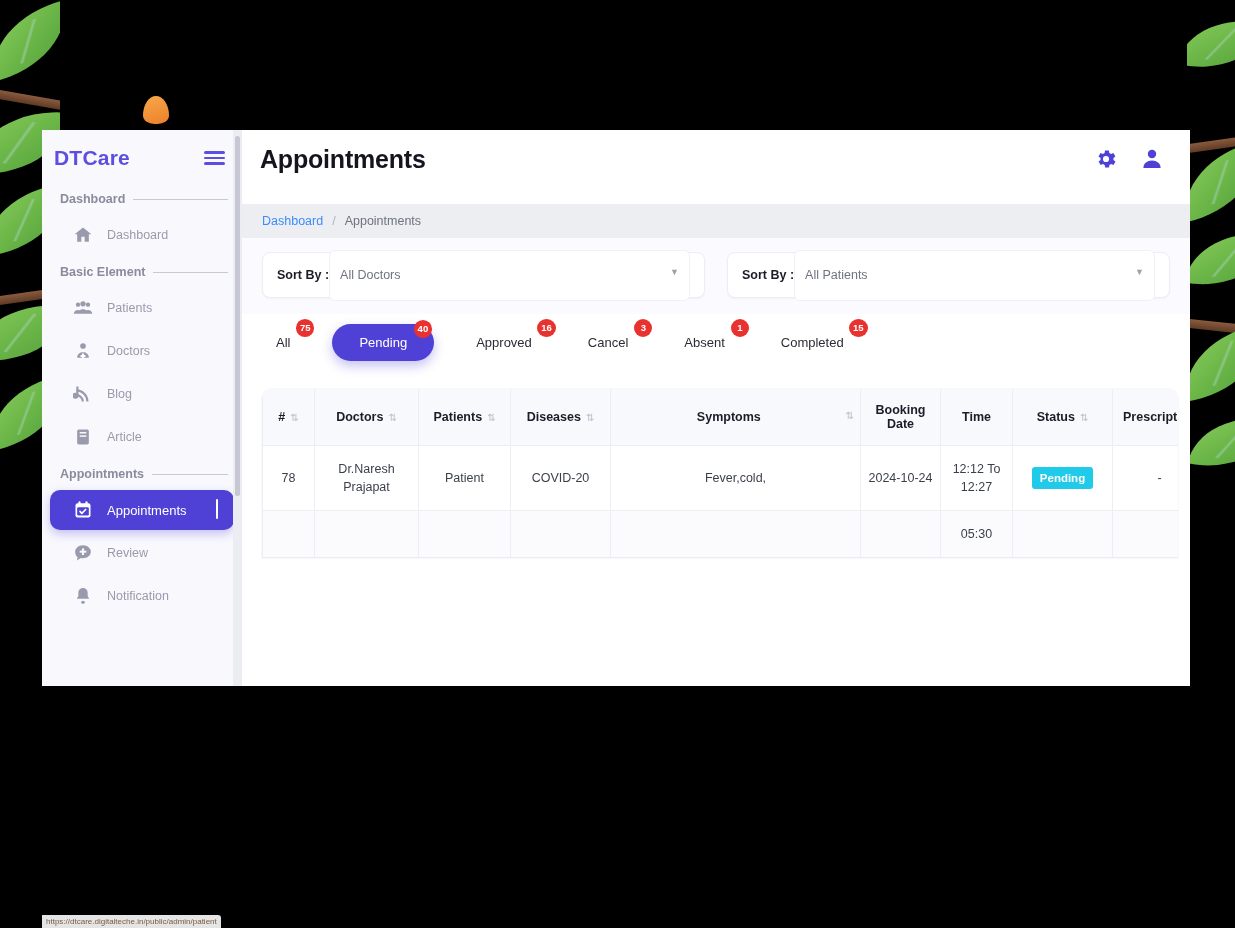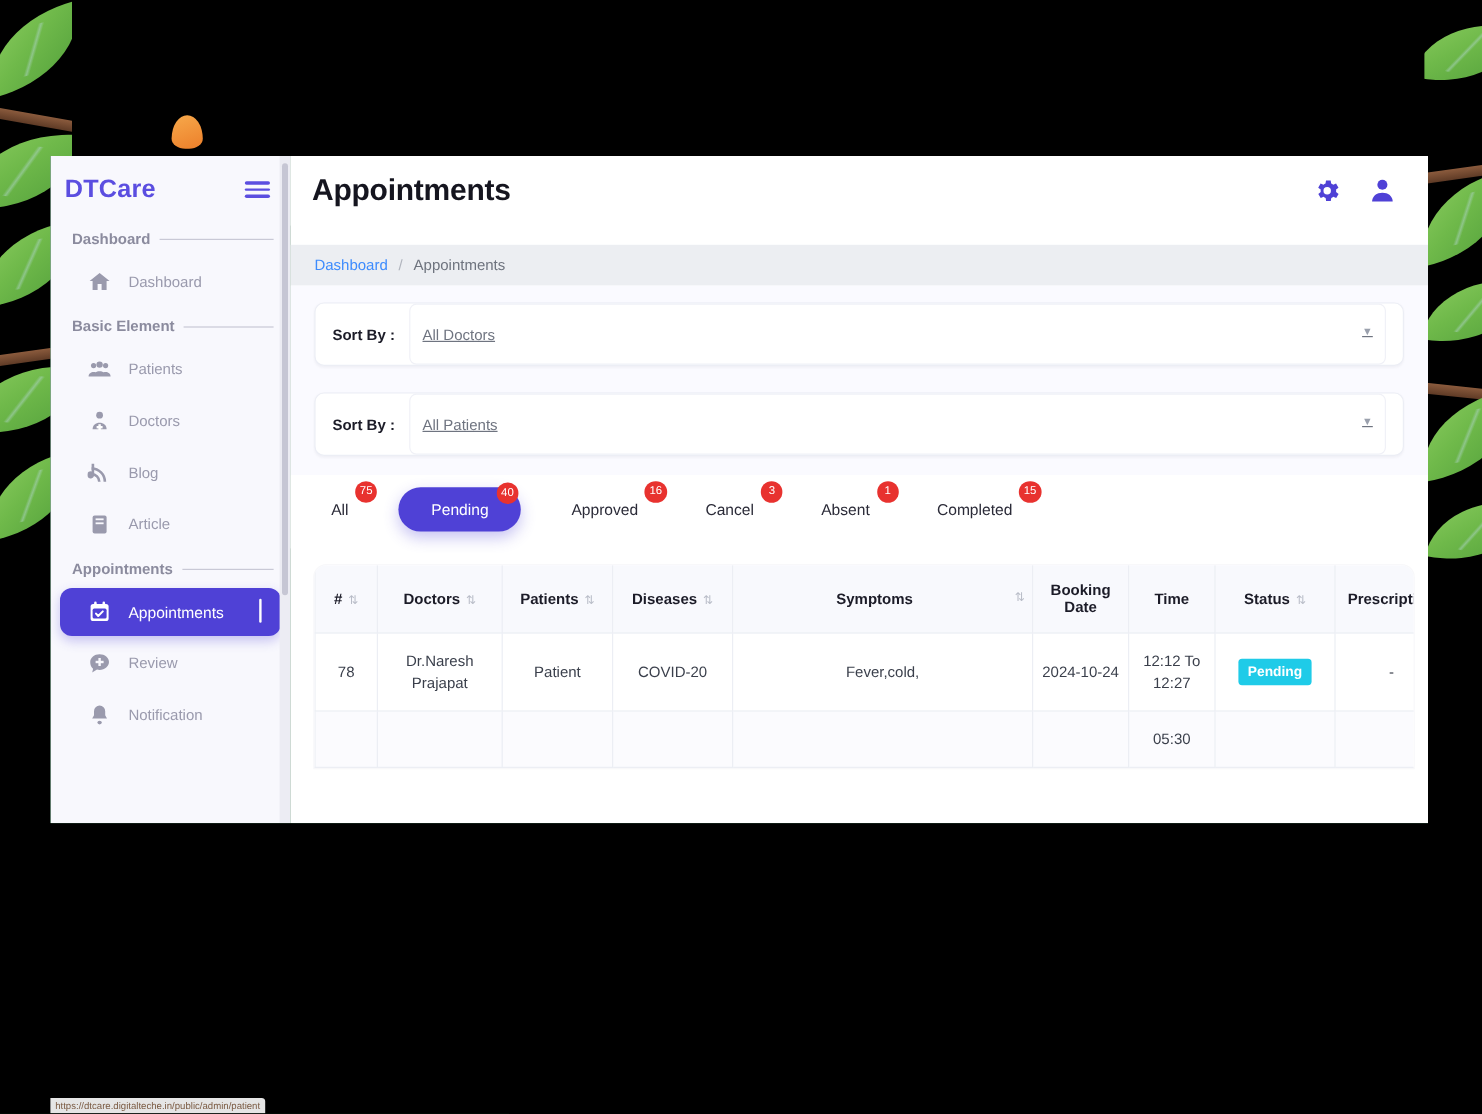--- a/index.html
+++ b/index.html
@@ -34,21 +34,21 @@
     position: absolute; left: 143px; top: 96px;
     width: 26px; height: 28px;
     background: linear-gradient(160deg, #f7a94b, #ec7f2a);
     border-radius: 50% 50% 44% 44% / 70% 70% 30% 30%;
   }
 
   
   .window {
     position: absolute; left: 42px; top: 130px;
     width: 1148px; height: 556px;
-    background: #14532d;
+    background: #7dd3fc;
     overflow: hidden;
     display: flex;
   }
 
   
   .sidebar {
     width: 200px; flex: 0 0 200px; height: 100%;
     background: #f8f8fd;
     position: relative;
     overflow: hidden;
@@ -104,49 +104,49 @@
     height: 34px; margin: 16px 0 0 0; background: #eceef2;
     display: flex; align-items: center; padding-left: 20px; gap: 9px;
     font-size: 12.5px;
   }
   .breadcrumb .bc-link { color: #3d8bfd; cursor: pointer; }
   .breadcrumb .bc-sep { color: #b0b4bd; }
   .breadcrumb .bc-cur { color: #6e737e; }
 
   .sortrow {
     background: #fafaff; padding: 14px 20px 16px 20px;
-    display: flex; gap: 22px; flex-direction: column;
+    display: flex; gap: 22px;
   }
   .sortbox {
     flex: 1; background: #fff; border: 1px solid #eceef5; border-radius: 8px;
     height: 46px; display: flex; align-items: center; padding: 0 14px;
     box-shadow: 0 1px 2px rgba(20,20,60,.04);
   }
   .sortbox .lbl { font-size: 12.5px; font-weight: 700; color: #1c1c28; white-space: nowrap; }
   .sortbox .sel {
-    flex: 1; margin-left: 12px; height: 51px; border: 1px solid #f0f1f7; border-radius: 6px;
+    flex: 1; height: 51px; border: 1px solid #f0f1f7; border-radius: 6px;
     display: flex; align-items: center; justify-content: space-between;
-    padding: 0 10px; font-size: 12.5px; color: #6f7480; cursor: pointer; background: #fff; text-decoration: underline;
+    padding: 0 10px; font-size: 12.5px; color: #6f7480; cursor: pointer; background: #fff;
   }
   .sortbox .sel .ar { color: #9aa0ad; font-size: 9px; margin-bottom: 6px; }
 
   .tabsrow {
     background: #fff; padding: 10px 20px 14px 20px;
     display: flex; align-items: center; gap: 28px;
   }
   .tab {
     position: relative; font-size: 13px; color: #2b2b38; cursor: pointer;
     padding: 10px 14px; border-radius: 22px; white-space: nowrap;
   }
   .tab.active { background: #4f41d6; color: #fff; padding: 11px 27px; font-weight: 500; box-shadow: 0 5px 12px rgba(79,65,214,.32); }
   .tab .badge {
     position: absolute; top: -6px; right: -10px;
     min-width: 18px; height: 18px; padding: 0 4px;
     background: #e8322f; color: #fff; border-radius: 50%;
-    font-size: 9.5px; font-weight: 400; line-height: 18px; text-align: center;
+    font-size: 9.5px; font-weight: 700; line-height: 18px; text-align: center;
   }
   .tab.active .badge { right: 2px; top: -4px; }
 
   
   .tablecard {
     margin: 14px 12px 0 20px; background: #fff;
     border-radius: 10px 10px 0 0;
     box-shadow: 0 0 0 1px rgba(30,30,80,.03);
     overflow: hidden;
   }

